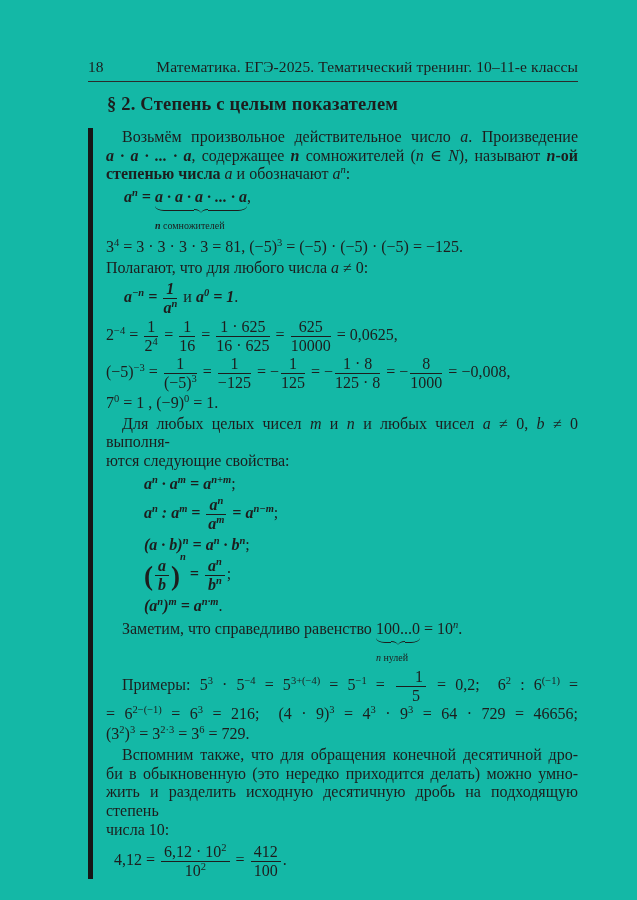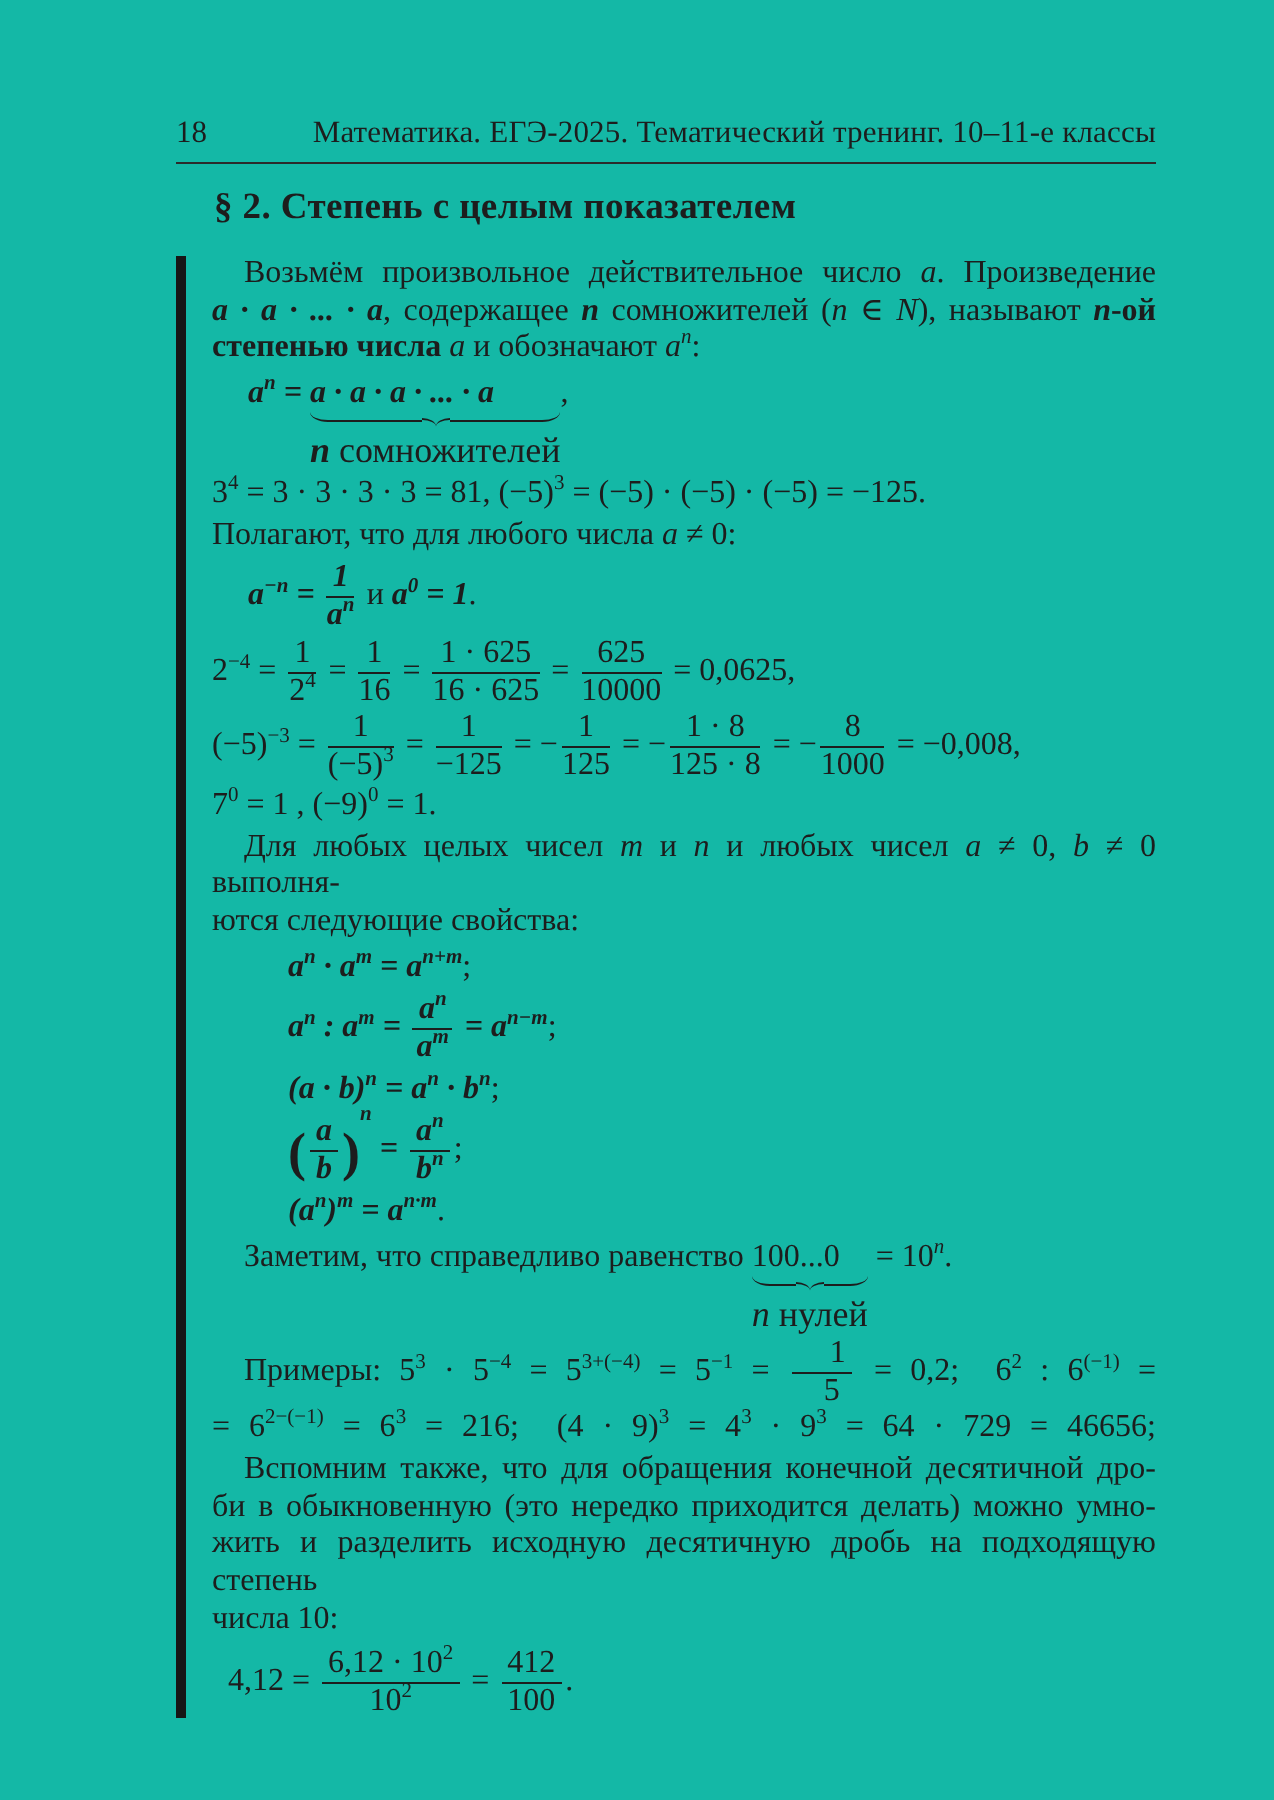--- a/index.html
+++ b/index.html
@@ -38,21 +38,21 @@
   
   .ubwrap { display:inline-flex; flex-direction:column; vertical-align:top;font-family:Liberation Serif, serif; }
   .brace { display:flex; height:9.5px; }
   .brace i { box-sizing:border-box; display:block; }
   .bl,.br { flex:1; height:5px; }
   .bl { border-bottom:1.5px solid #1d1d1d; border-bottom-left-radius:9px 5px; }
   .br { border-bottom:1.5px solid #1d1d1d; border-bottom-right-radius:9px 5px; }
   .cl,.cr { width:7px; height:5.5px; margin-top:3.7px; }
   .cl { border-top:1.5px solid #1d1d1d; border-top-right-radius:9px 5.5px; }
   .cr { border-top:1.5px solid #1d1d1d; border-top-left-radius:9px 5.5px; }
-  .ublabel { text-align:left; font-size:18px; margin-top:2px; line-height:17px; }
+  .ublabel { text-align:left; font-size:10px; margin-top:2px; line-height:17px; }
   
   .bigp { font-size:27px; font-weight:bold; line-height:0; vertical-align:-6px; font-style:normal; }
   sup.hi { position:relative; top:-13px; }
 </style>
 </head>
 <body>
 
 <div class="page">
 
   <div class="hdr">
@@ -159,20 +159,21 @@
           </span>
           <span class="ublabel"><span class="m">n</span><span> нулей</span></span>
         </span><span> = 10</span><sup class="m">n</sup><span>.</span></div>
 
     <div>
       <div class="jline ind" style="line-height:20px;"><span>Примеры: 5</span><sup>3</sup><span> · 5</span><sup>−4</sup><span> = 5</span><sup>3+(−4)</sup><span> = 5</span><sup>−1</sup><span> = </span><span class="frac">
             <span class="num">1</span>
             <span class="den">5</span>
           </span><span> = 0,2;&nbsp; 6</span><sup>2</sup><span> : 6</span><sup>(−1)</sup><span> =</span></div>
       <div class="jline" style="line-height:20px;"><span>= 6</span><sup>2−(−1)</sup><span> = 6</span><sup>3</sup><span> = 216;&nbsp; (4 · 9)</span><sup>3</sup><span> = 4</span><sup>3</sup><span> · 9</span><sup>3</sup><span> = 64 · 729 = 46656;</span></div>
+      <div class="jline jl-last" style="line-height:20px;"><span>(3</span><sup>2</sup><span>)</span><sup>3</sup><span> = 3</span><sup>2·3</sup><span> = 3</span><sup>6</sup><span> = 729.</span></div>
     </div>
 
     <div style="margin-top:2px;">
       <div class="jline ind">Вспомним также, что для обращения конечной десятичной дро-</div>
       <div class="jline">би в обыкновенную (это нередко приходится делать) можно умно-</div>
       <div class="jline">жить и разделить исходную десятичную дробь на подходящую степень</div>
       <div class="jline jl-last">числа 10:</div>
     </div>
 
     <div class="disp ml8" style="margin-top:5px;"><span>4,12 = </span><span class="frac">

